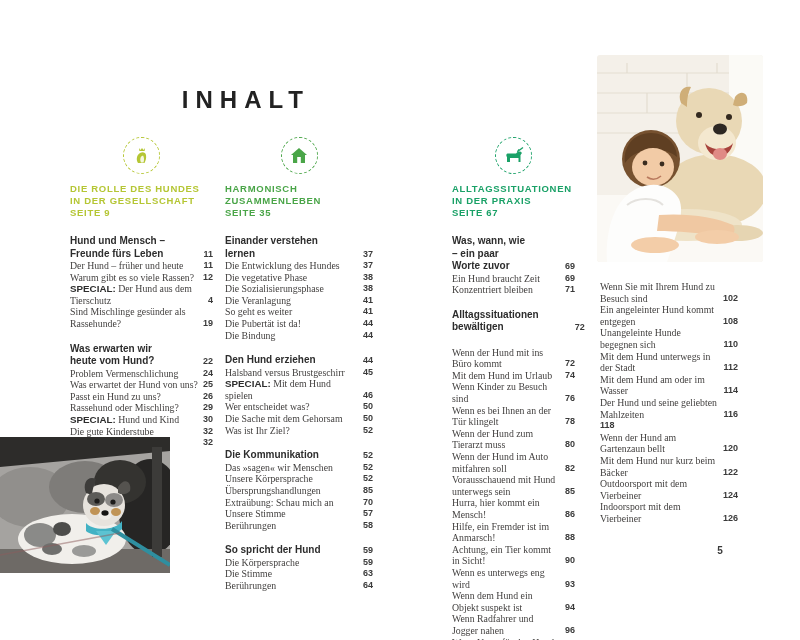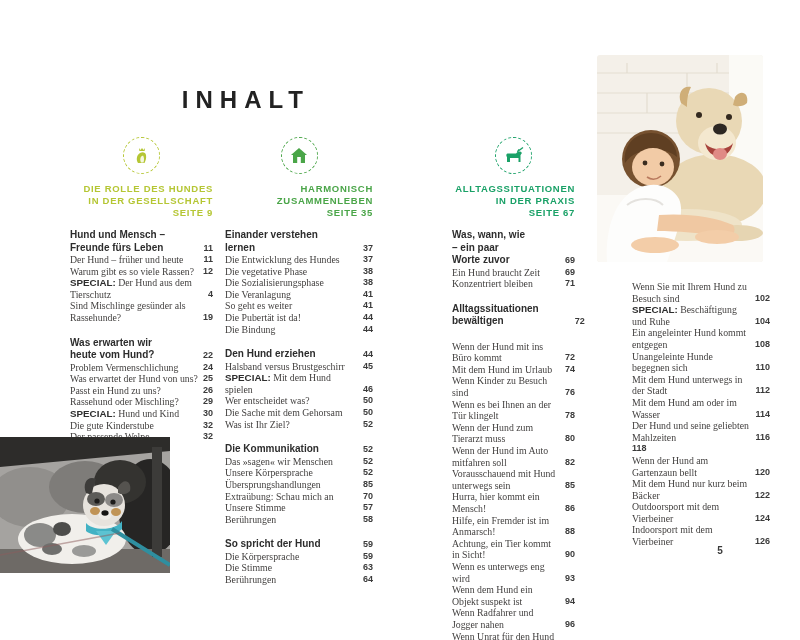--- a/index.html
+++ b/index.html
@@ -13,35 +13,35 @@
   .book-title{
     position:absolute; left:120px; top:86px; width:190px;
     text-align:right; font-family:"Liberation Sans", sans-serif;
     font-weight:700; font-size:24px; letter-spacing:7px; color:#222222;
   }
 
   .toc-col{position:absolute; top:137px;}
   #col1{left:70px;  width:143px;}
   #col2{left:225px; width:148px;}
   #col3{left:452px; width:123px;}
-  #col4{left:632px; top:281px; width:138px;}
+  #col4{left:600px; top:281px; width:138px;}
 
   .icon-wrap{display:flex; justify-content:center; margin-bottom:9px;}
   .icon-circle{
     width:35px;height:35px;border-radius:50%;
     display:flex;align-items:center;justify-content:center;
   }
   #col1 .icon-circle{border:1.4px dashed #b5c634;}
   #col2 .icon-circle{border:1.4px dashed #4aa548;}
   #col3 .icon-circle{border:1.4px dashed #1aa167;}
 
   .col-heading{
-    text-align:right; font-family:"Liberation Sans", sans-serif;
+    text-align:left; font-family:"Liberation Sans", sans-serif;
     font-weight:700; font-size:9.5px; line-height:12px;
-    letter-spacing:0.7px; white-space:pre-line; margin-bottom:10px;
+    letter-spacing:0.7px; white-space:pre-line; margin-bottom:16px;
   }
   #col1 .col-heading{color:#b5c634;}
   #col2 .col-heading{color:#4aa548;}
   #col3 .col-heading{color:#1aa167;}
 
   .section{margin-bottom:13px;}
   .entry{
     display:flex; align-items:flex-end;
     font-size:9.8px; line-height:11.6px;
   }
@@ -366,24 +366,20 @@
         </div>
       </div>
   </div>
 
   <div class="toc-col" id="col4">
     <div class="sections">
         <div class="section">
           <div class="entry">
             <span class="t">Wenn Sie mit Ihrem Hund zu Besuch sind</span>
             <span class="p">102</span>
-          </div>
-          <div class="entry">
-            <span class="t"><span class="sp">SPECIAL:</span> Beschäftigung und Ruhe</span>
-            <span class="p">104</span>
           </div>
           <div class="entry">
             <span class="t">Ein angeleinter Hund kommt entgegen</span>
             <span class="p">108</span>
           </div>
           <div class="entry">
             <span class="t">Unangeleinte Hunde begegnen sich</span>
             <span class="p">110</span>
           </div>
           <div class="entry">

